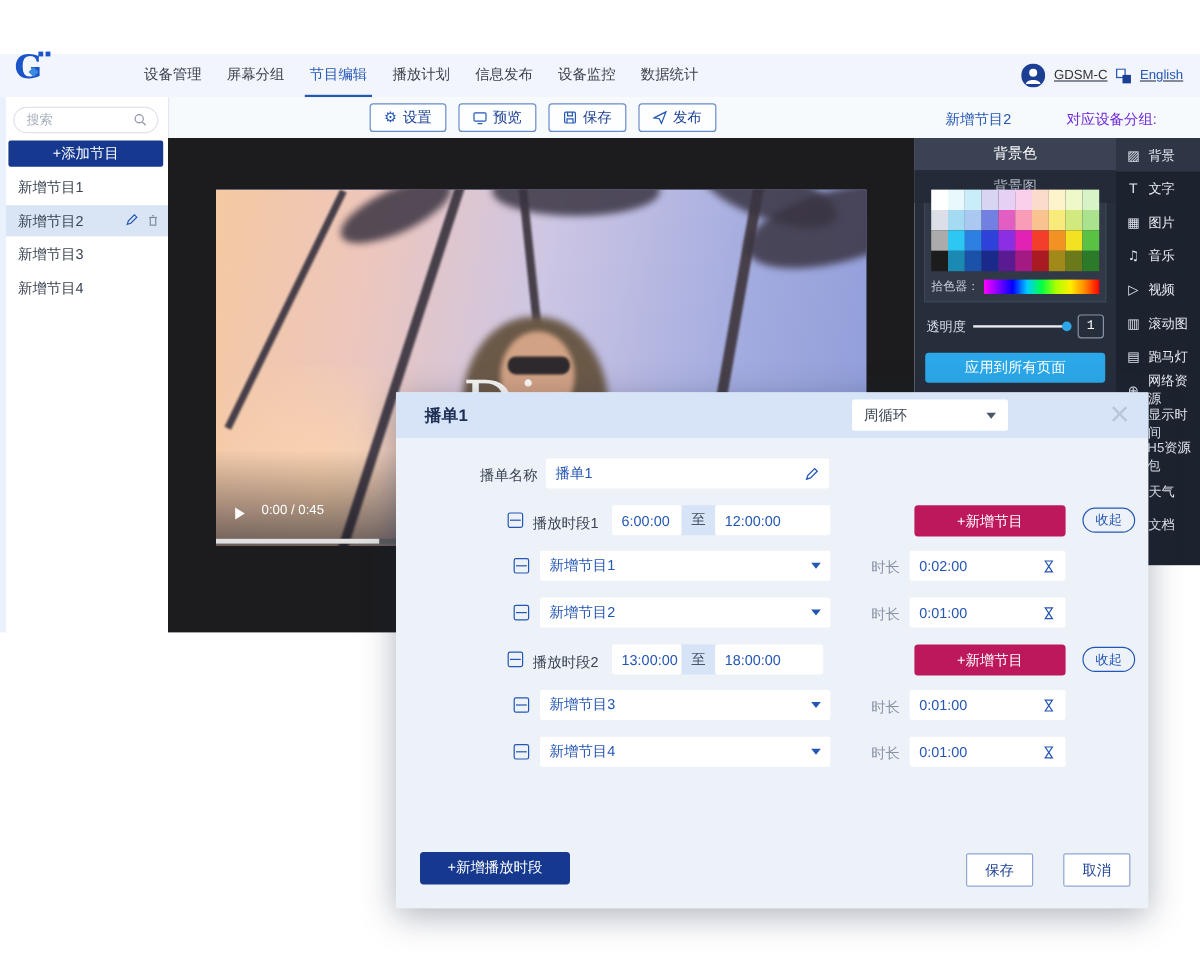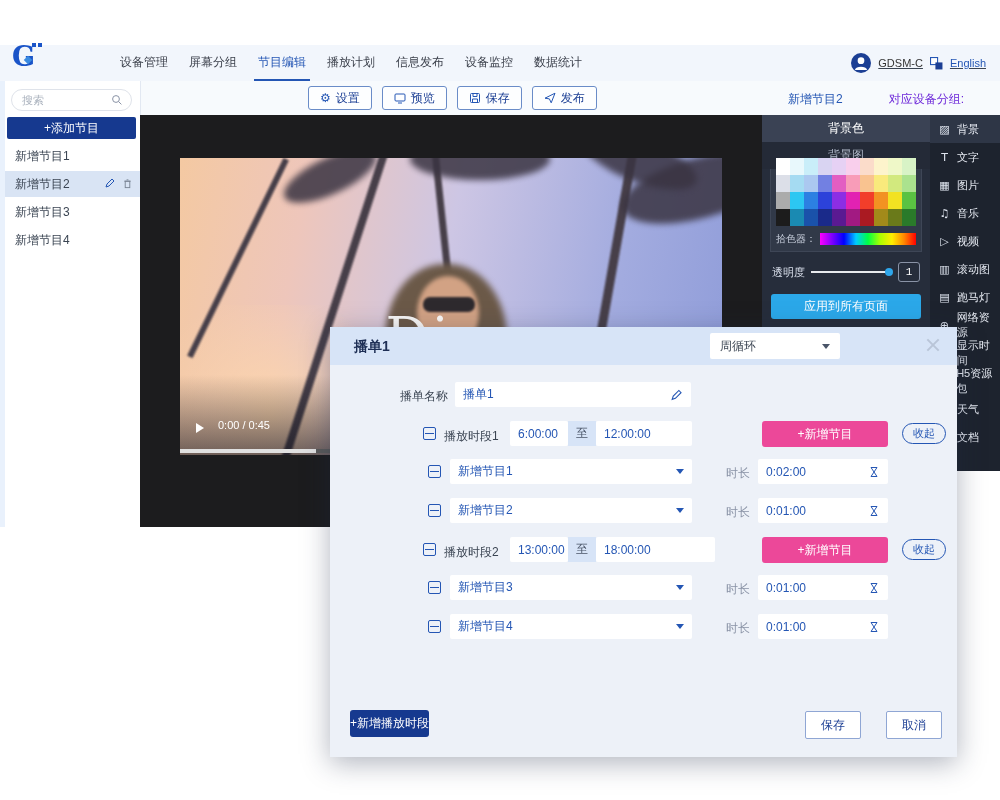--- a/index.html
+++ b/index.html
@@ -107,24 +107,24 @@
   .m-close::before,.m-close::after{content:"";position:absolute;left:7px;top:0;width:2px;height:16px;background:#b9c5d8;}
   .m-close::before{transform:rotate(45deg);}
   .m-close::after{transform:rotate(-45deg);}
   .m-label{position:absolute;color:#3a4452;}
   .m-input{position:absolute;background:#fff;border-radius:2px;height:25px;display:flex;align-items:center;
            justify-content:space-between;padding:0 8px;box-sizing:border-box;color:#2456b4;}
   .minus{position:absolute;width:13px;height:13px;border:1px solid #2456b4;border-radius:2px;box-sizing:border-box;}
   .minus::after{content:"";position:absolute;left:1px;right:1px;top:4.5px;height:1.5px;background:#2456b4;}
   .to-chip{position:absolute;width:28px;height:25px;background:#d7e4f7;color:#4a5568;display:flex;
            align-items:center;justify-content:center;}
-  .addprog{position:absolute;width:126px;height:26px;background:#ec4899;color:#fff;border-radius:3px;
+  .addprog{position:absolute;width:126px;height:26px;background:#be185d;color:#fff;border-radius:3px;
            display:flex;align-items:center;justify-content:center;}
   .collapse-pill{position:absolute;padding:2px 10px;border:1px solid #2456b4;border-radius:11px;color:#2456b4;font-size:11px;}
-  .addsec{position:absolute;left:20px;top:383px;height:27px;padding:0 0;background:#16398f;color:#fff;
+  .addsec{position:absolute;left:20px;top:383px;height:27px;padding:0 23px;background:#16398f;color:#fff;
           border-radius:3px;display:flex;align-items:center;}
   .m-btn{position:absolute;top:384px;width:54px;height:26px;background:#fff;border:1px solid #8fa6d4;border-radius:2px;
          color:#1c3f94;display:flex;align-items:center;justify-content:center;}
 </style>
 </head>
 <body>
 
 <div class="app">
 
   <div class="navbar">
@@ -412,21 +412,21 @@
         <path d="M3 1.5h6l-3 4.5 3 4.5H3l3-4.5z" fill="none" stroke="#2456b4"></path>
       </svg>
     </div>
 
     <span class="minus" style="left:93px;top:216px;"></span>
     <span class="m-label" style="left:114px;top:217px;">播放时段2</span>
     <div class="m-input" style="left:180px;top:210px;width:58px;">
       <span>13:00:00</span>
     </div>
     <div class="to-chip" style="left:238px;top:210px;">至</div>
-    <div class="m-input" style="left:266px;top:210px;width:119px;">
+    <div class="m-input" style="left:266px;top:210px;width:90px;">
       <span>18:00:00</span>
     </div>
     <div class="addprog" style="left:432px;top:210px;">+新增节目</div>
     <div class="collapse-pill" style="left:572px;top:212px;">收起</div>
 
     <span class="minus" style="left:98px;top:254px;"></span>
     <div class="m-input" style="left:120px;top:248px;width:242px;">
       <span>新增节目3</span>
       <span class="caret blue"></span>
     </div>

